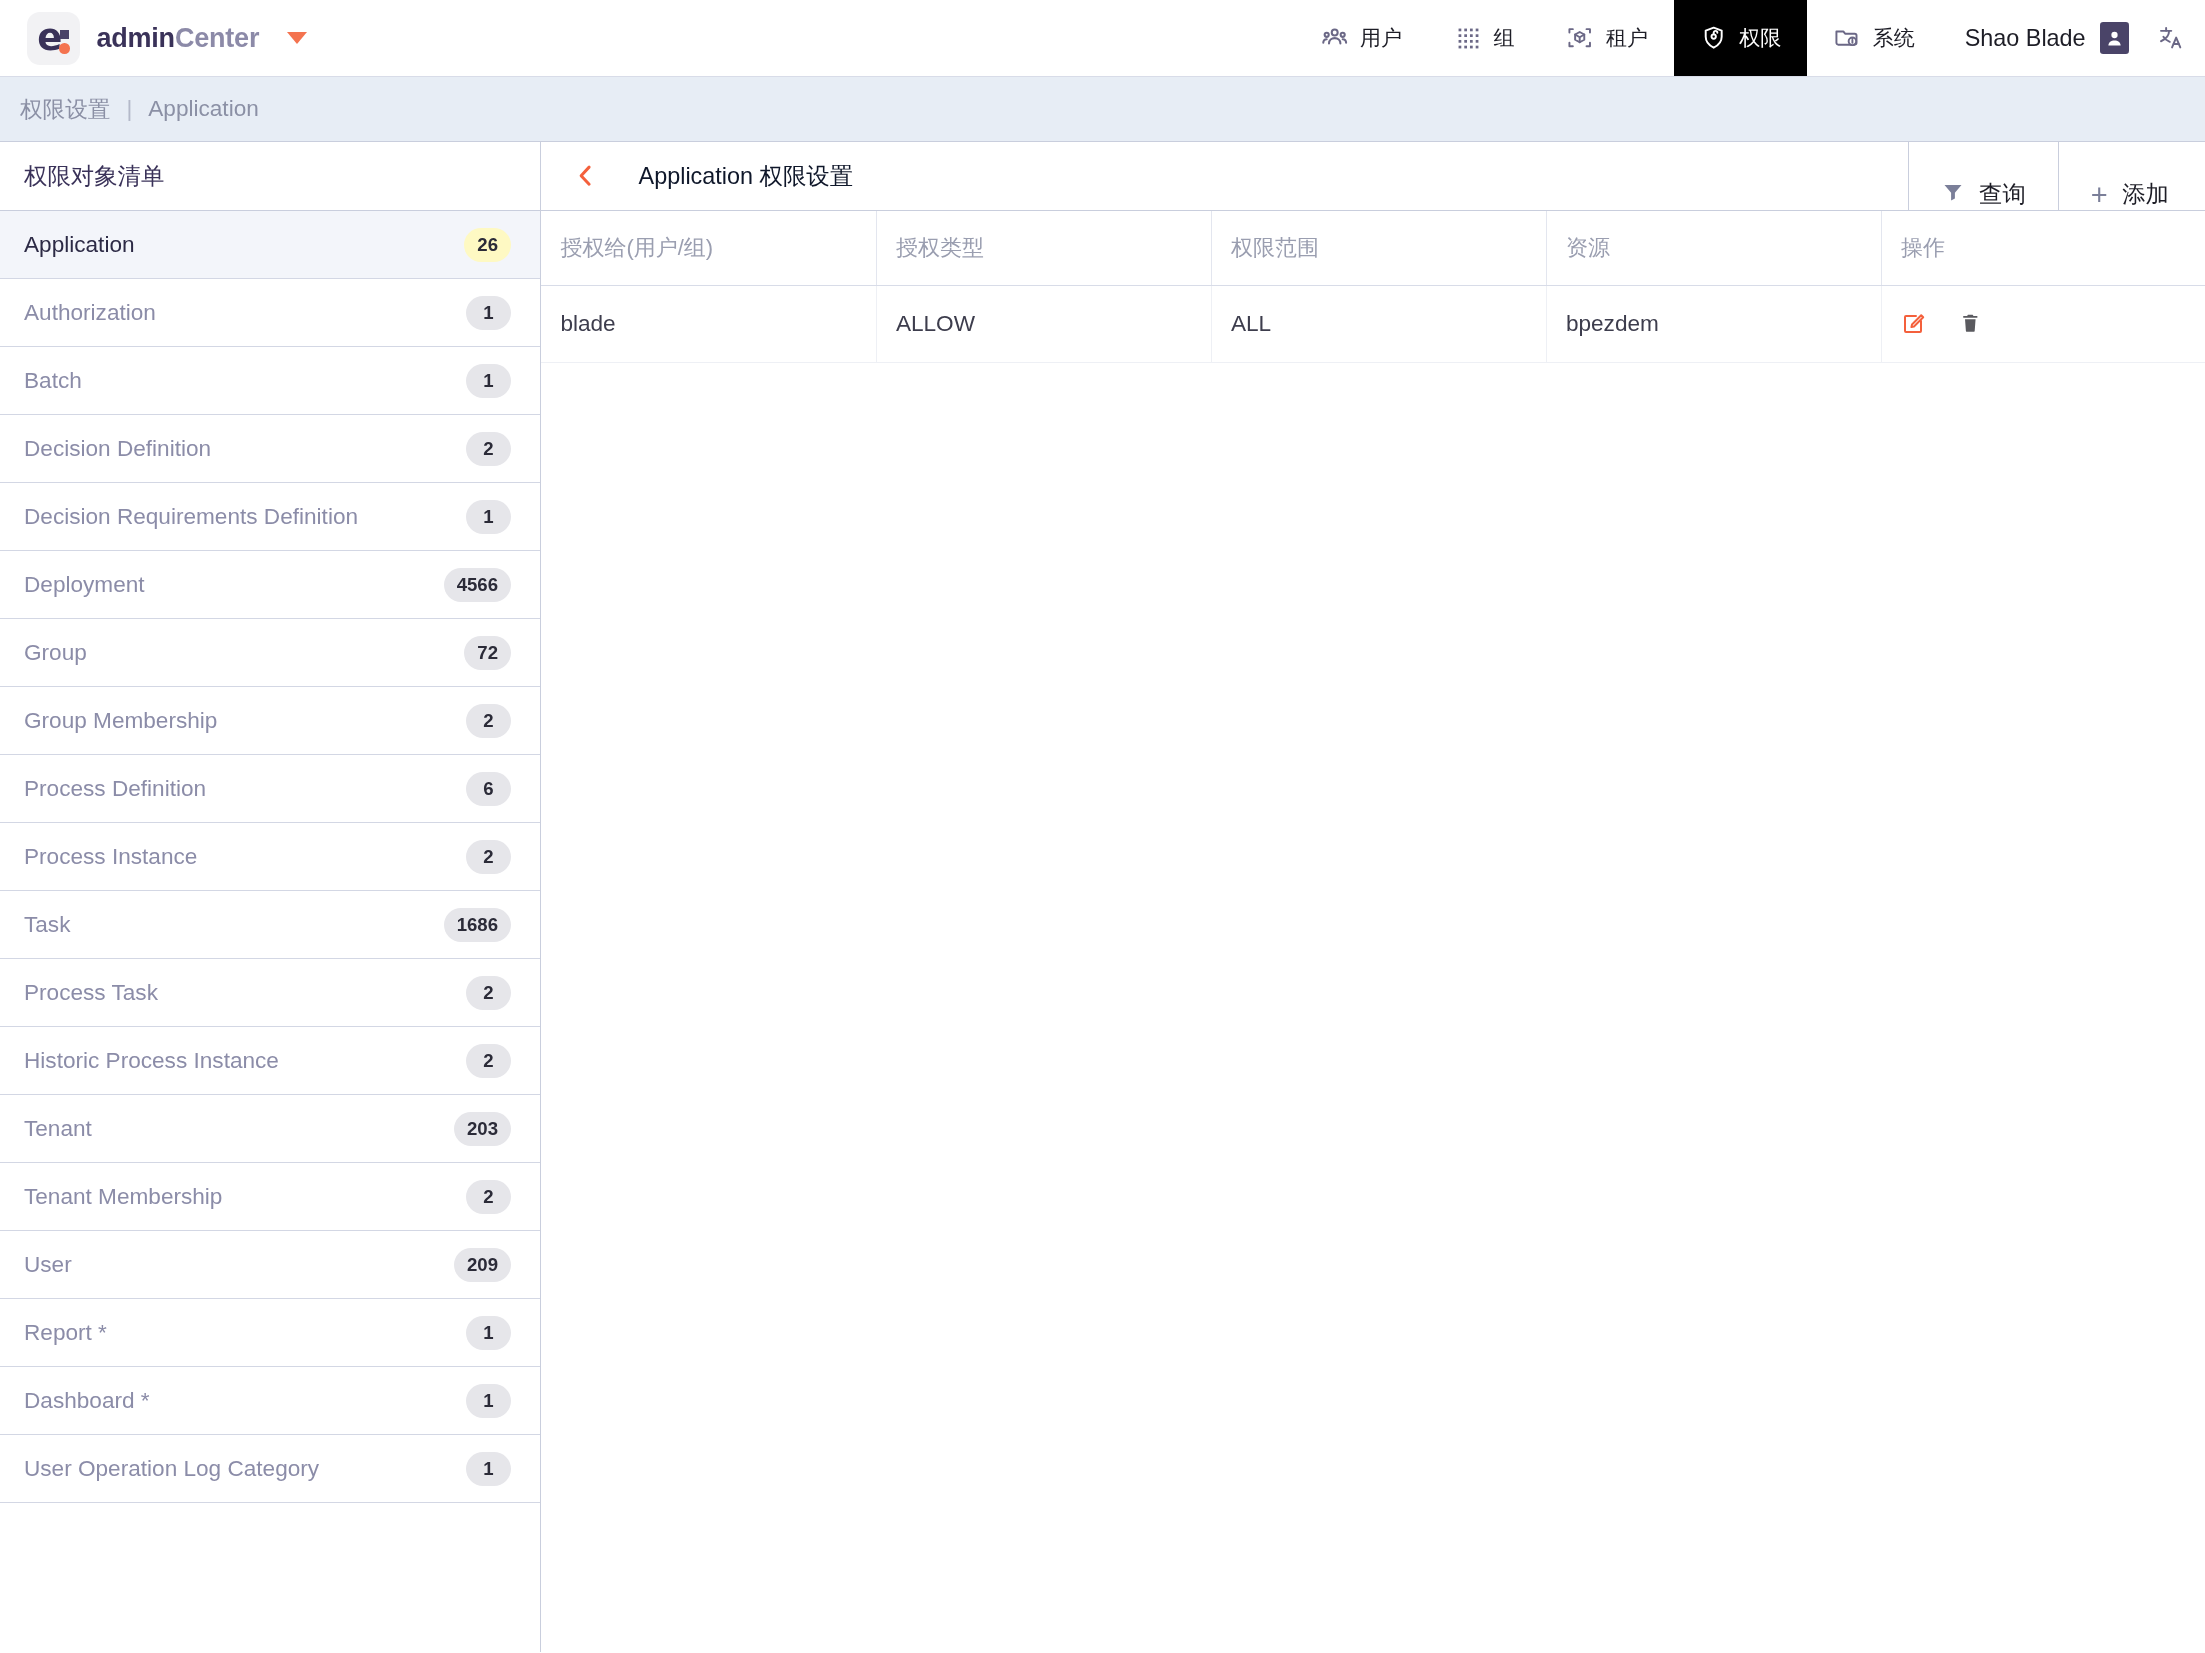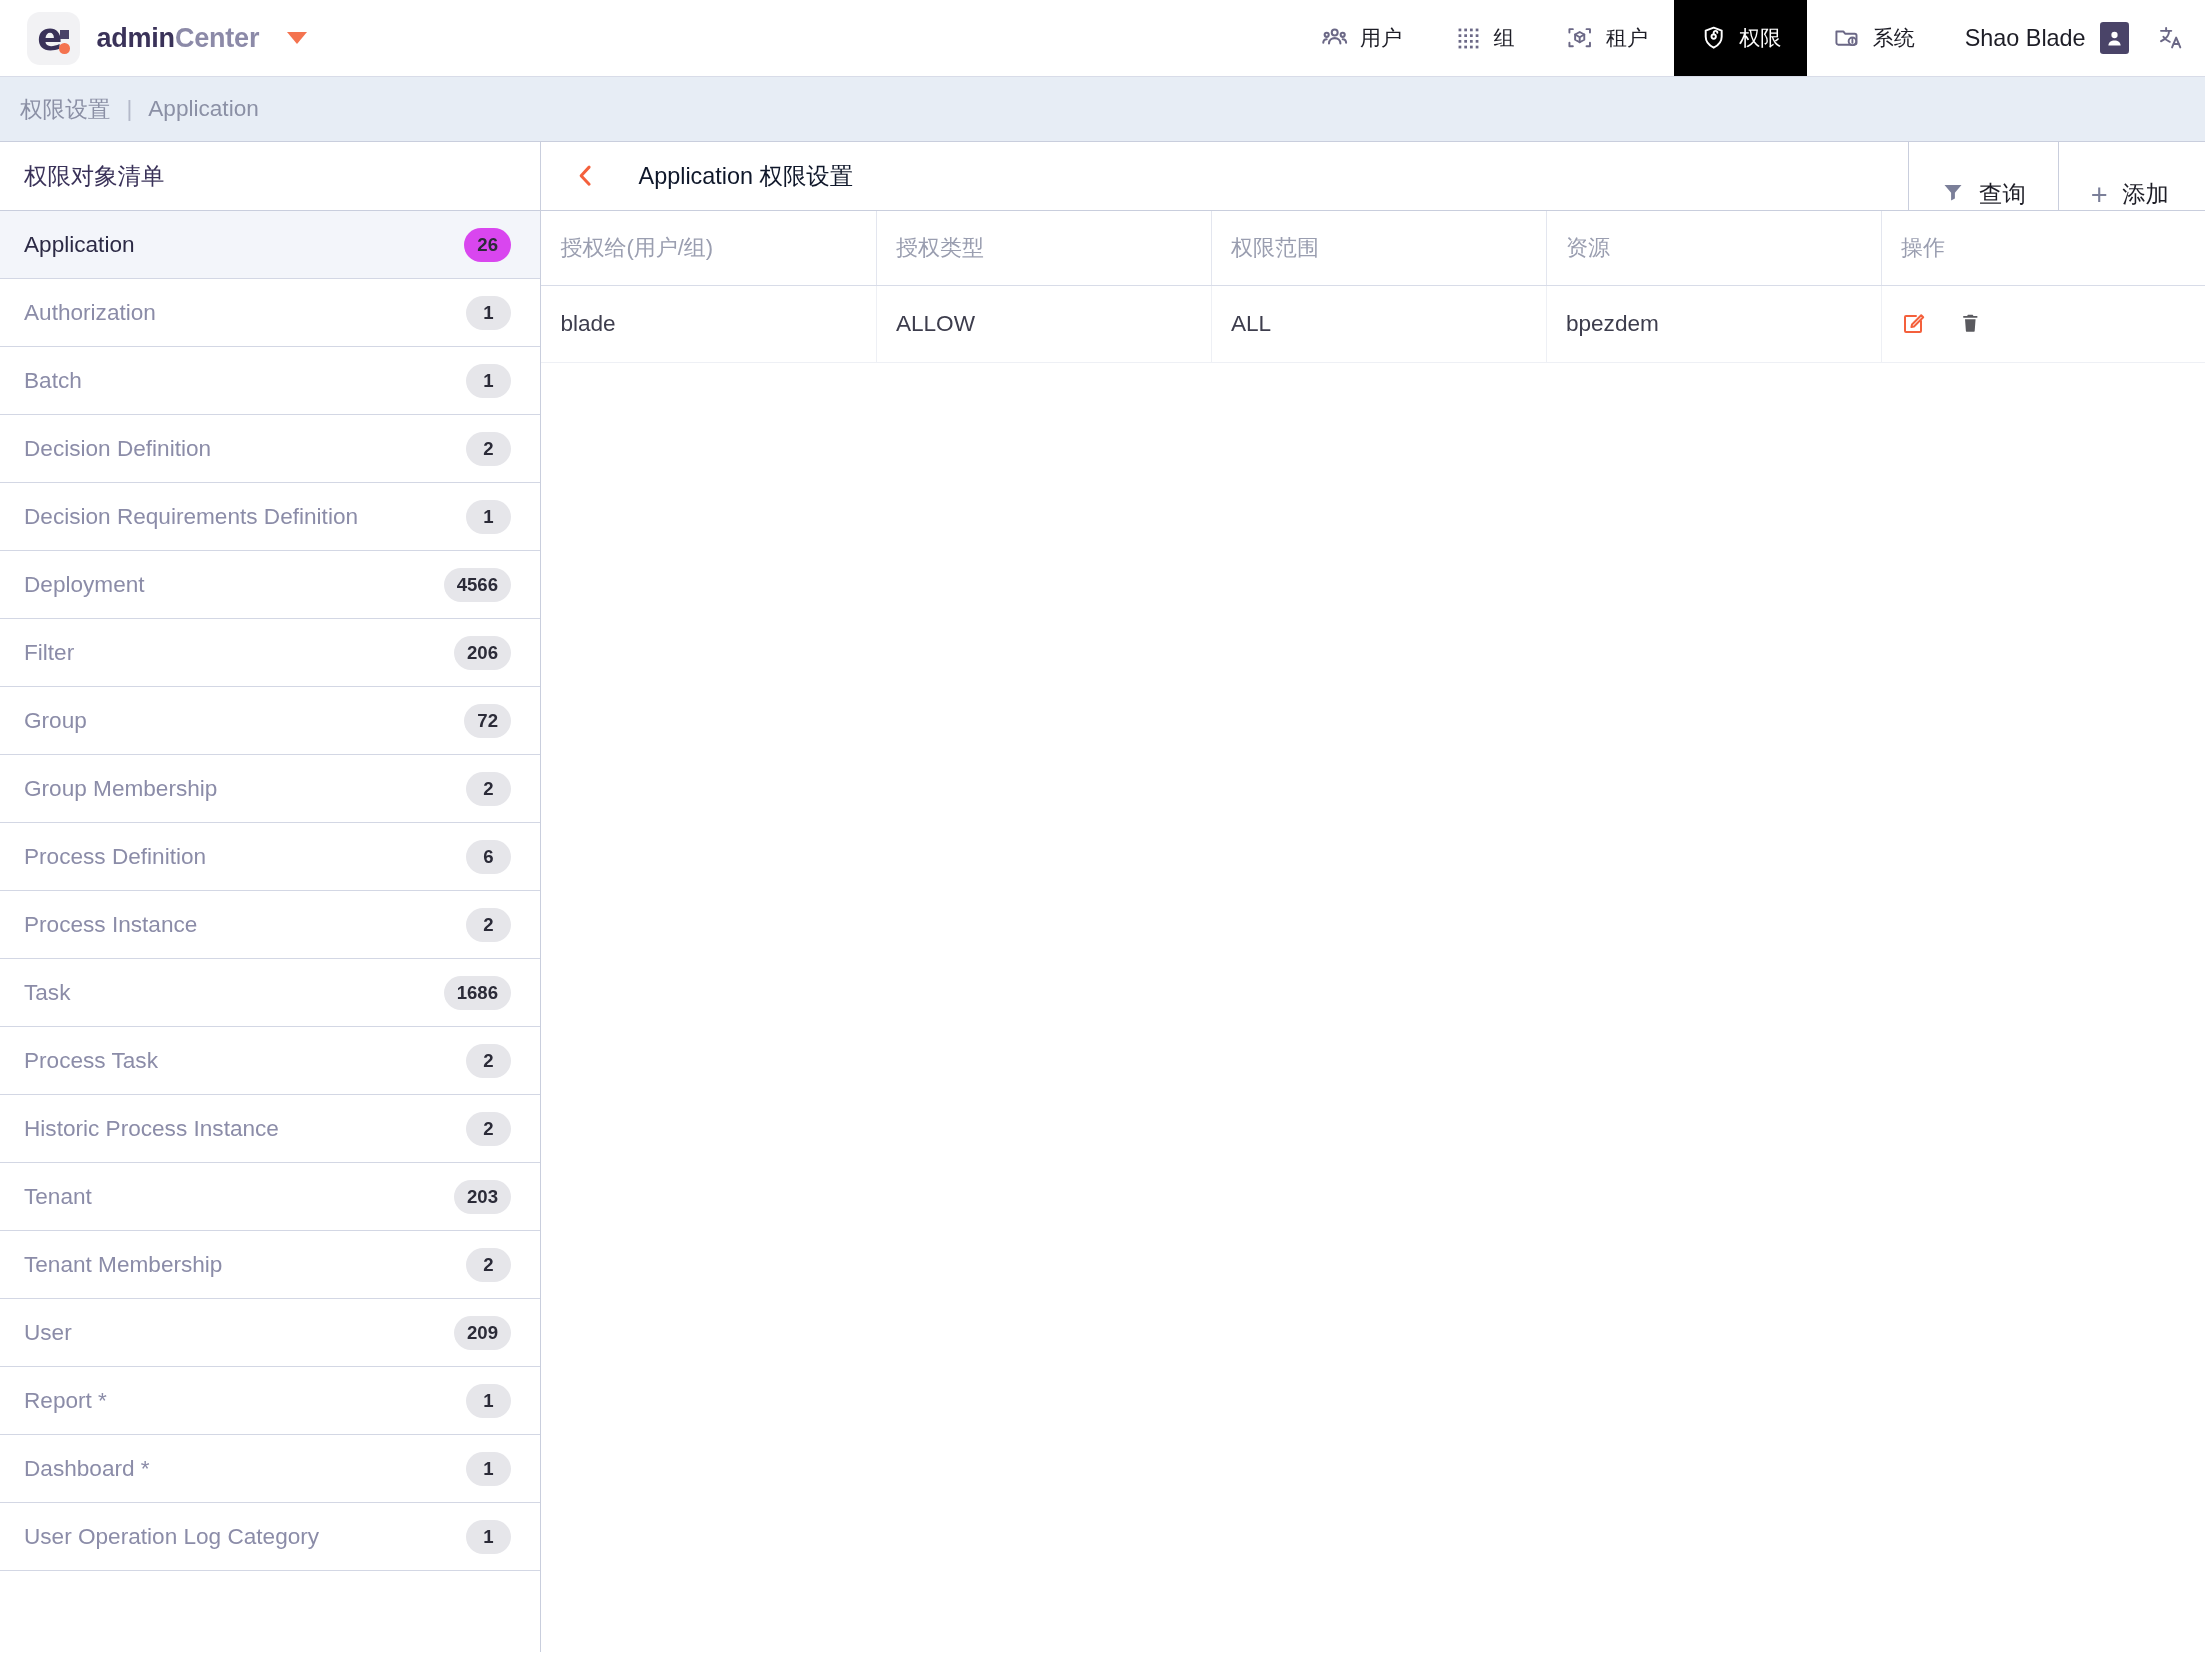--- a/index.html
+++ b/index.html
@@ -127,21 +127,21 @@
     background: #e6e6ea;
     color: #2b2b38;
     border-radius: 18px;
     min-width: 45px;
     height: 34px;
     padding: 0 13px;
     display:flex; align-items:center; justify-content:center;
     font-size: 18.6px;
     font-weight: 600;
   }
-  .sb-item.selected .sb-badge { background:#d946ef; }
+  .sb-item.selected .sb-badge { background:#fef9c3; }
 
   
   .main { flex: 1; display:flex; flex-direction: column; background:#fff; min-width:0; }
   .main-head {
     height: 69px;
     display:flex; align-items:stretch;
     border-bottom: 1.6px solid #c9cedd;
   }
   .main-title-zone {
     flex: 1;
@@ -337,24 +337,20 @@
           <span>Decision Definition</span>
           <span class="sb-badge">2</span>
         </div>
         <div class="sb-item">
           <span>Decision Requirements Definition</span>
           <span class="sb-badge">1</span>
         </div>
         <div class="sb-item">
           <span>Deployment</span>
           <span class="sb-badge">4566</span>
-        </div>
-        <div class="sb-item">
-          <span>Filter</span>
-          <span class="sb-badge">206</span>
         </div>
         <div class="sb-item">
           <span>Group</span>
           <span class="sb-badge">72</span>
         </div>
         <div class="sb-item">
           <span>Group Membership</span>
           <span class="sb-badge">2</span>
         </div>
         <div class="sb-item">

